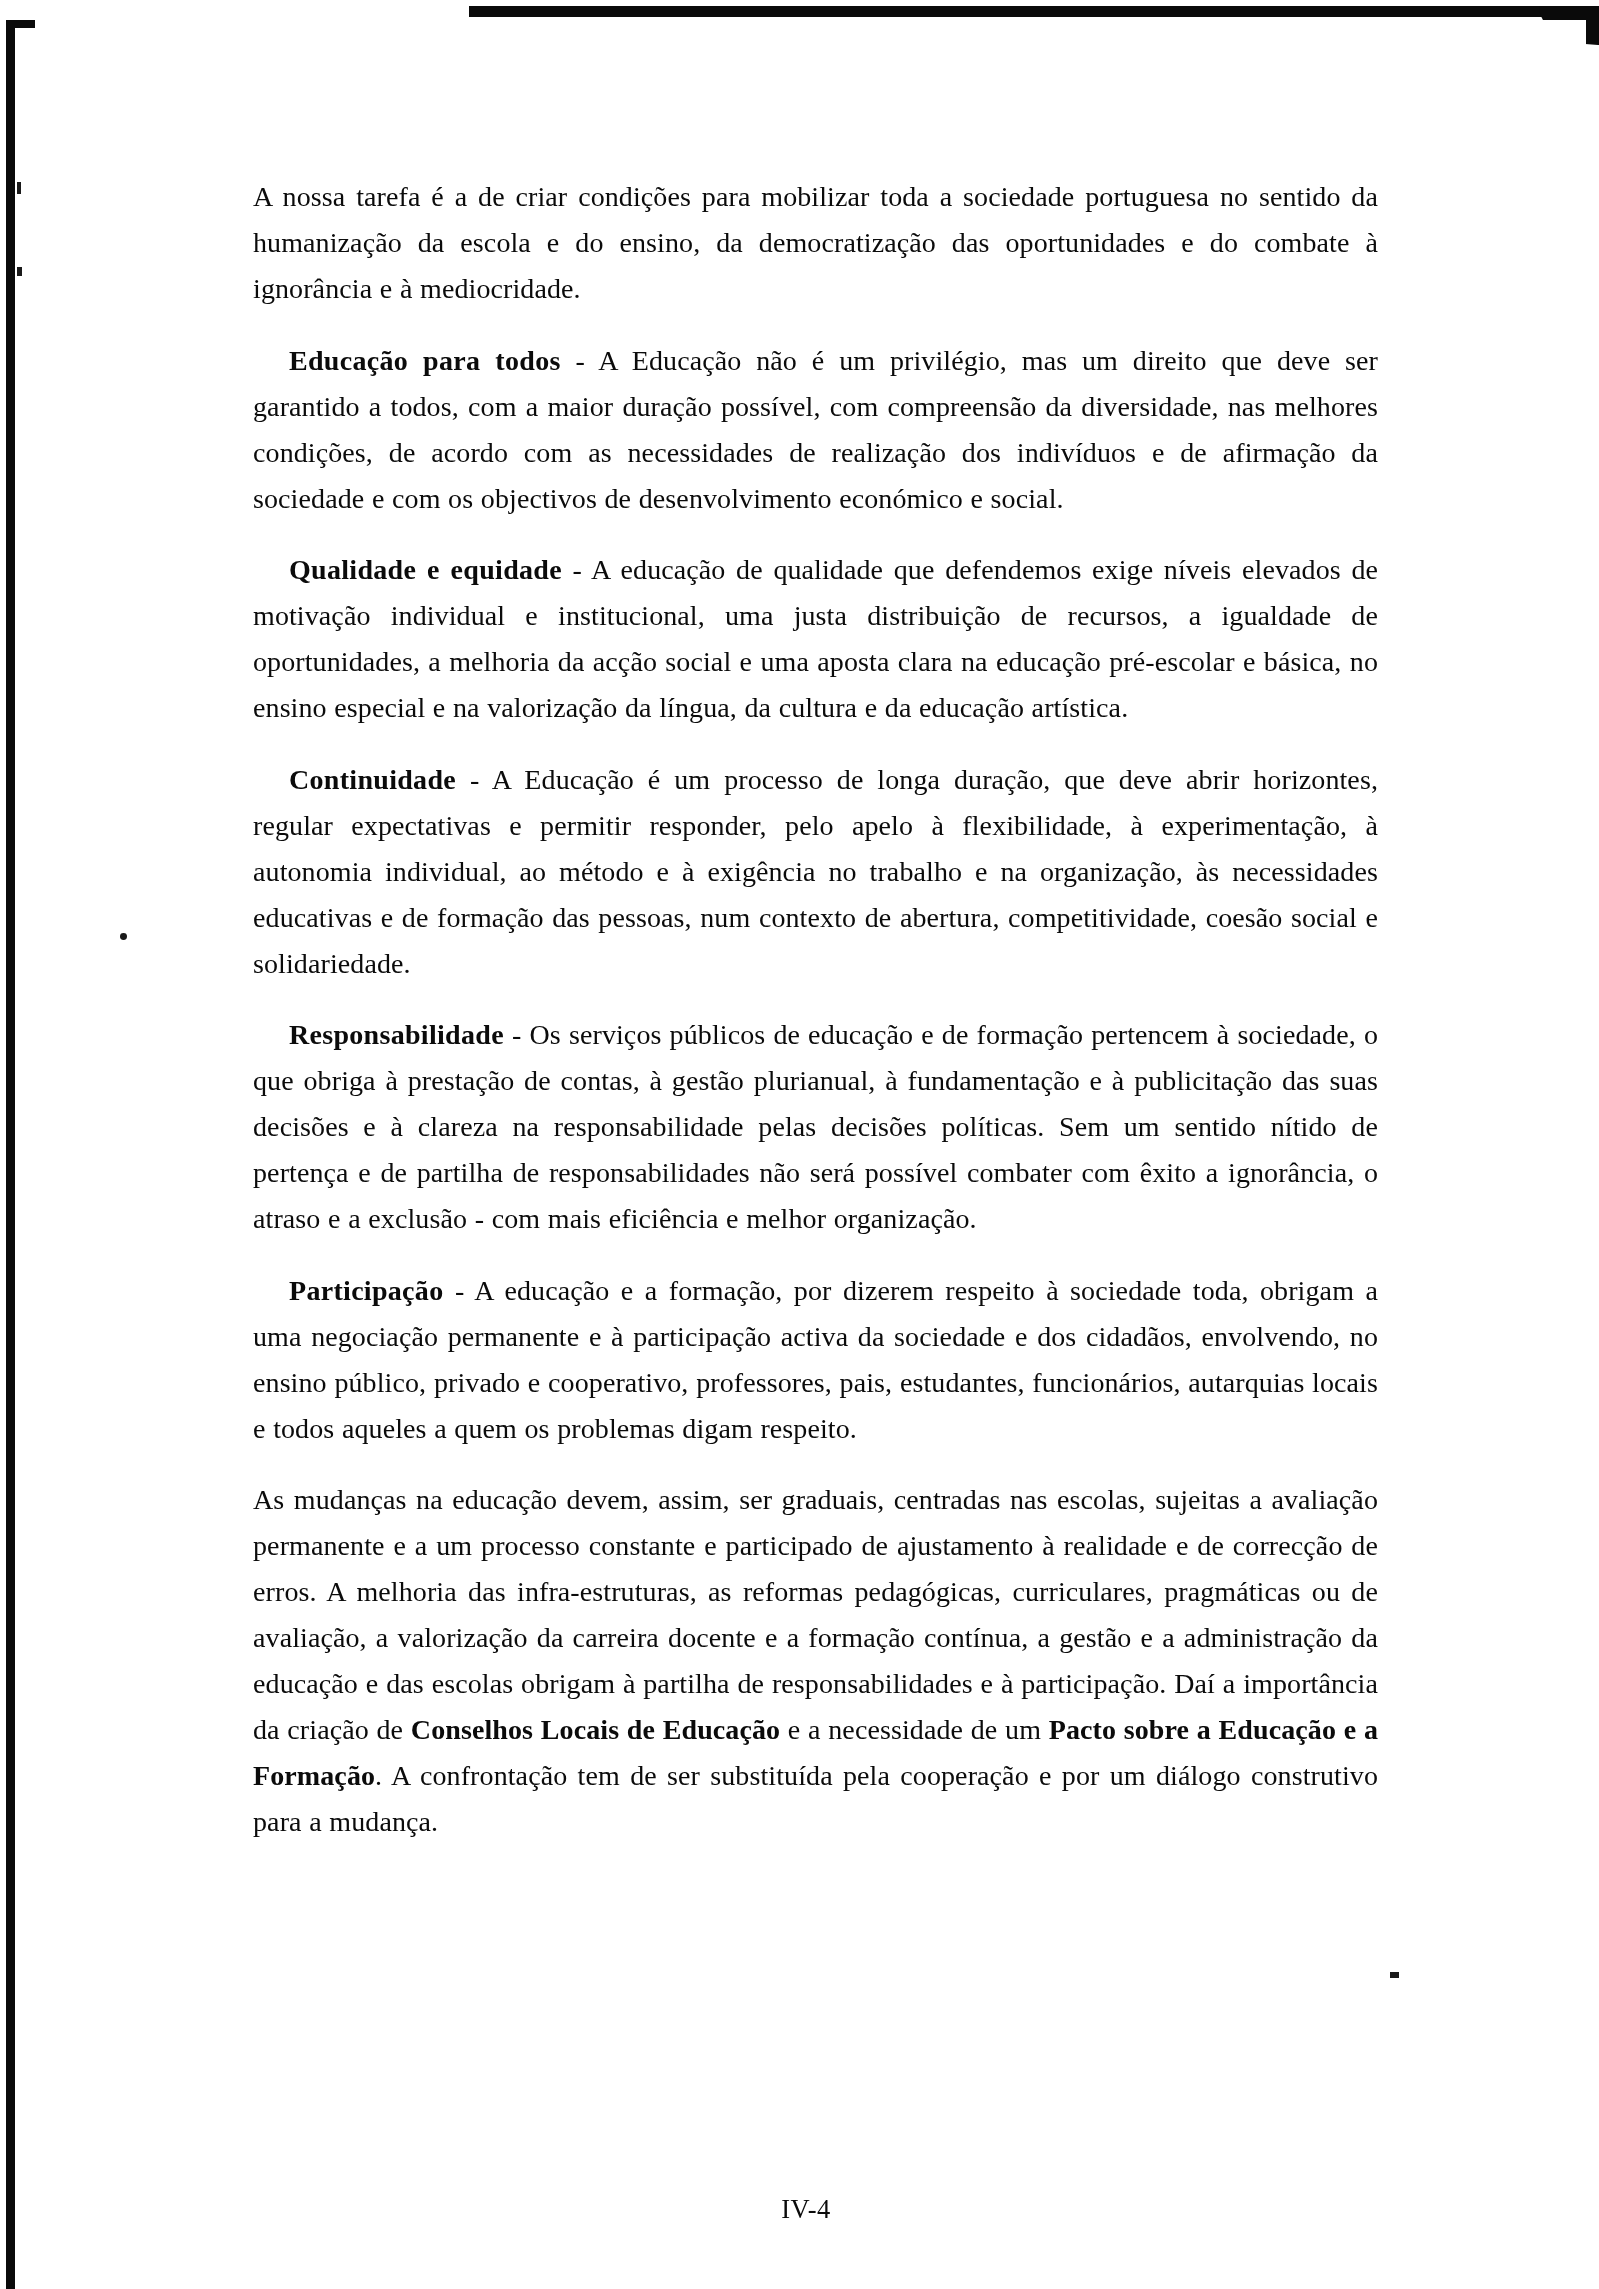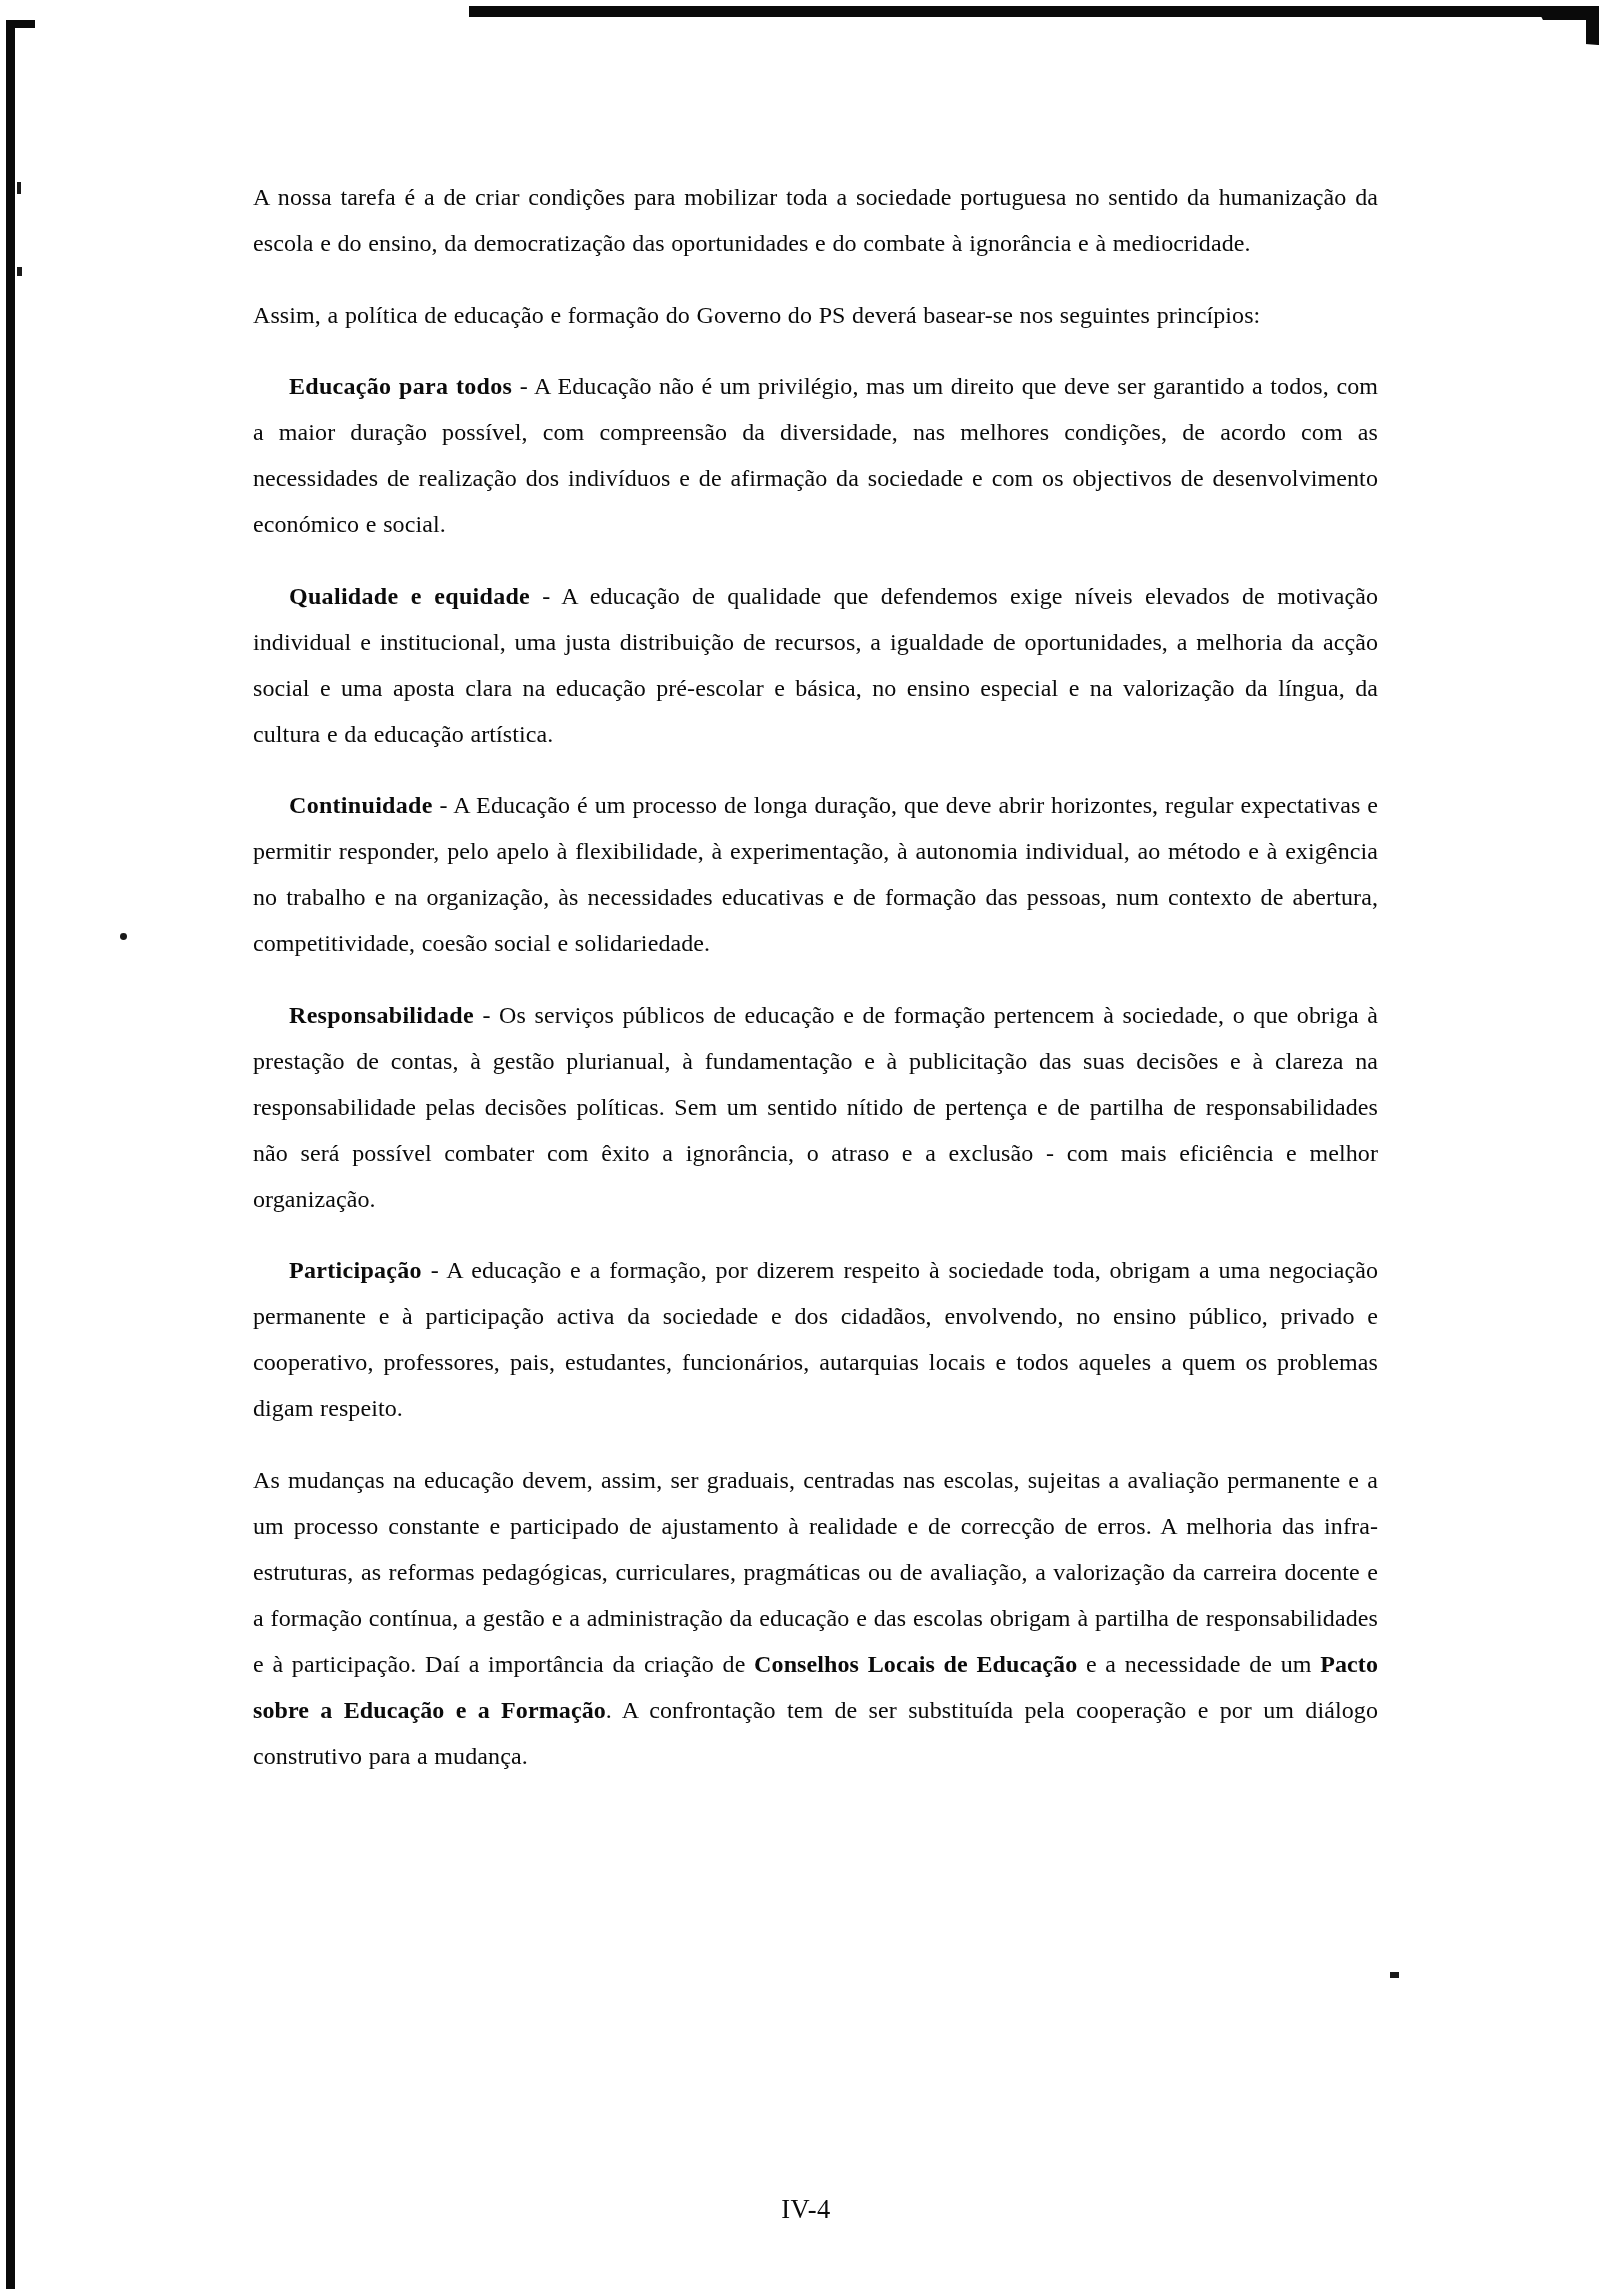--- a/index.html
+++ b/index.html
@@ -73,21 +73,21 @@
   
   .body-text {
     position: absolute;
     left: 253px;
     top: 174px;
     width: 1125px;
   }
 
   p.para {
     margin: 0 0 25.5px 0;
-    font-size: 24px;
+    font-size: 28px;
     line-height: 46px;
     text-align: justify;
     text-justify: inter-word;
     letter-spacing: 0.1px;
     word-spacing: 0.5px;
   }
 
   p.para:last-child { margin-bottom: 0; }
 
   .lead {
@@ -125,21 +125,20 @@
   <div class="speck speck-a"></div>
   <div class="speck speck-b"></div>
   <div class="speck speck-c"></div>
   <div class="speck speck-d"></div>
 
   <div class="body-text">
 
     <p class="para gap-md">A nossa tarefa é a de criar condições para mobilizar toda a sociedade portuguesa no sentido da humanização da escola e do ensino, da democratização das oportunidades e do combate à ignorância e à mediocridade.</p>
 
 
-    <p class="para gap-md">Assim, a política de educação e formação do Governo do PS deverá basear-se nos seguintes princípios:</p>
 
     <p class="para gap-md">
       <span class="lead">Educação para todos</span><span> - A Educação não é um privilégio, mas um direito que deve ser garantido a todos, com a maior duração possível, com compreensão da diversidade, nas melhores condições, de acordo com as necessidades de realização dos indivíduos e de afirmação da sociedade e com os objectivos de desenvolvimento económico e social.</span>
     </p>
 
     <p class="para gap-md">
       <span class="lead">Qualidade e equidade</span><span> - A educação de qualidade que defendemos exige níveis elevados de motivação individual e institucional, uma justa distribuição de recursos, a igualdade de oportunidades, a melhoria da acção social e uma aposta clara na educação pré-escolar e básica, no ensino especial e na valorização da língua, da cultura e da educação artística.</span>
     </p>
 
     <p class="para gap-md">

